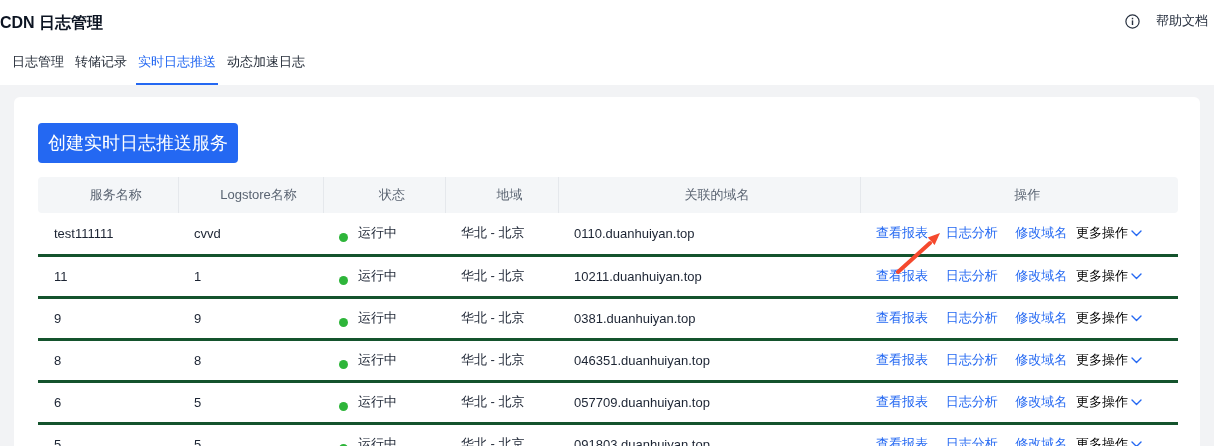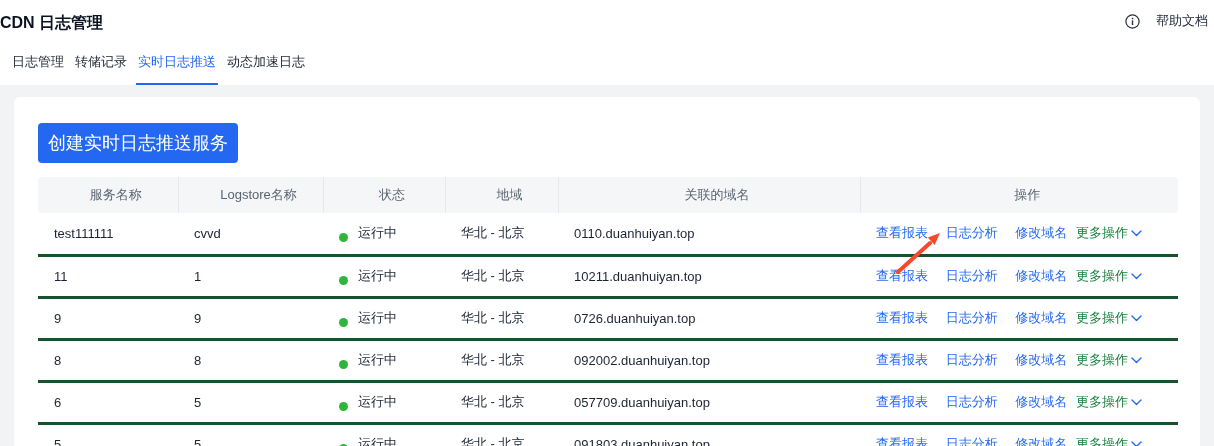--- a/index.html
+++ b/index.html
@@ -39,21 +39,21 @@
   }
   thead th:not(:last-child) { border-right:1px solid #e5e8ec; }
   thead th:first-child { border-top-left-radius:4px; border-bottom-left-radius:4px; }
   thead th:last-child { border-top-right-radius:4px; border-bottom-right-radius:4px; }
   tbody td { height:42px; padding:0 0 0 16px; border-bottom:3px solid #14532d; color:#1c2433; }
   .status-wrap { display:flex; align-items:flex-end; }
   .status-dot { width:9px; height:9px; border-radius:50%; background:#2eb53a; margin-right:10px; flex:none; }
   .op-link { color:#2468f2; cursor:pointer; white-space:nowrap;margin-top:28px; }
   .op-link.mr { margin-right:14px; }
   .op-link.mr-s { margin-right:5px; }
-  .more-wrap { display:inline-flex; align-items:center; gap:3px; color:#15803d; cursor:pointer; }
+  .more-wrap { display:inline-flex; align-items:center; gap:3px; color:#000000; cursor:pointer; }
   .chevron svg { display:block; }
   
   .annotation-arrow { position:absolute; left:880px; top:225px; pointer-events:none; z-index:10; }
 </style>
 </head>
 <body>
 
 <div class="page-header">
   <div class="header-top">
     <div class="page-title">CDN 日志管理</div>
@@ -167,21 +167,21 @@
         <tr>
           <td>9</td>
           <td>9</td>
           <td>
             <span class="status-wrap">
               <span class="status-dot"></span>
               <span>运行中</span>
             </span>
           </td>
           <td>华北 - 北京</td>
-          <td>0726.duanhuiyan.top</td>
+          <td>0381.duanhuiyan.top</td>
           <td>
             <span class="op-link mr">查看报表</span>
             <span class="op-link mr">日志分析</span>
             <span class="op-link mr-s">修改域名</span>
             <span class="more-wrap">
               <span>更多操作</span>
               <span class="chevron">
                 <svg width="11" height="7" viewBox="0 0 11 7">
                   <polyline points="1,1 5.5,5.5 10,1" fill="none" stroke="#2468f2" stroke-width="1.4" stroke-linecap="round" stroke-linejoin="round"></polyline>
                 </svg>
@@ -193,21 +193,21 @@
         <tr>
           <td>8</td>
           <td>8</td>
           <td>
             <span class="status-wrap">
               <span class="status-dot"></span>
               <span>运行中</span>
             </span>
           </td>
           <td>华北 - 北京</td>
-          <td>092002.duanhuiyan.top</td>
+          <td>046351.duanhuiyan.top</td>
           <td>
             <span class="op-link mr">查看报表</span>
             <span class="op-link mr">日志分析</span>
             <span class="op-link mr-s">修改域名</span>
             <span class="more-wrap">
               <span>更多操作</span>
               <span class="chevron">
                 <svg width="11" height="7" viewBox="0 0 11 7">
                   <polyline points="1,1 5.5,5.5 10,1" fill="none" stroke="#2468f2" stroke-width="1.4" stroke-linecap="round" stroke-linejoin="round"></polyline>
                 </svg>

